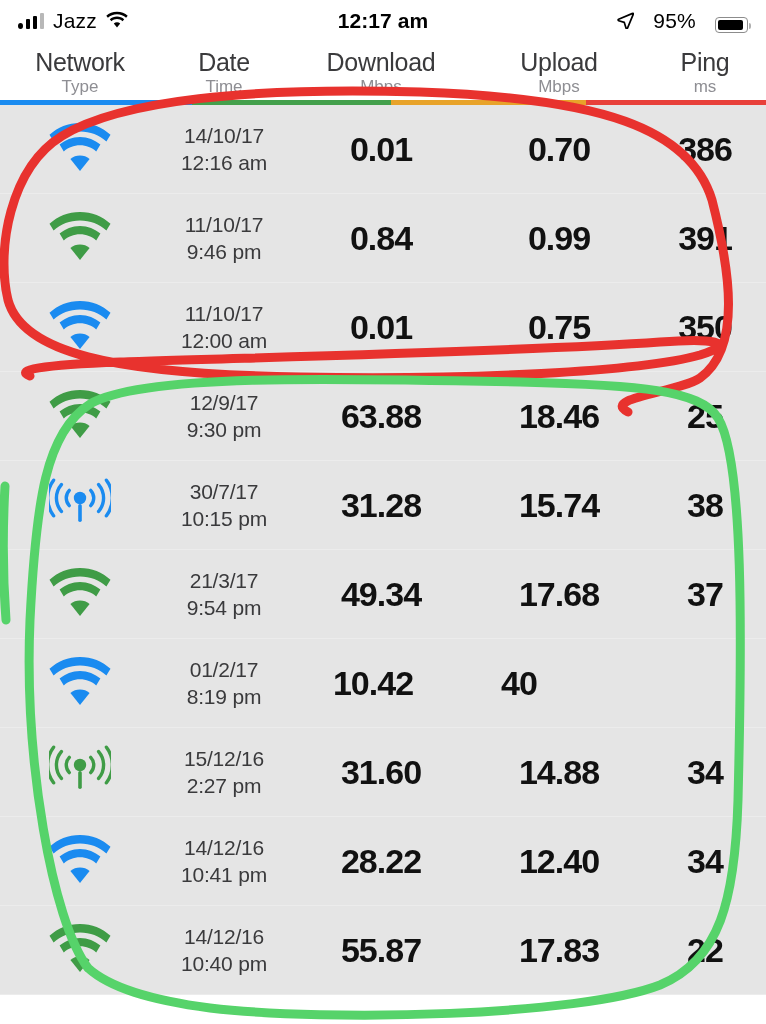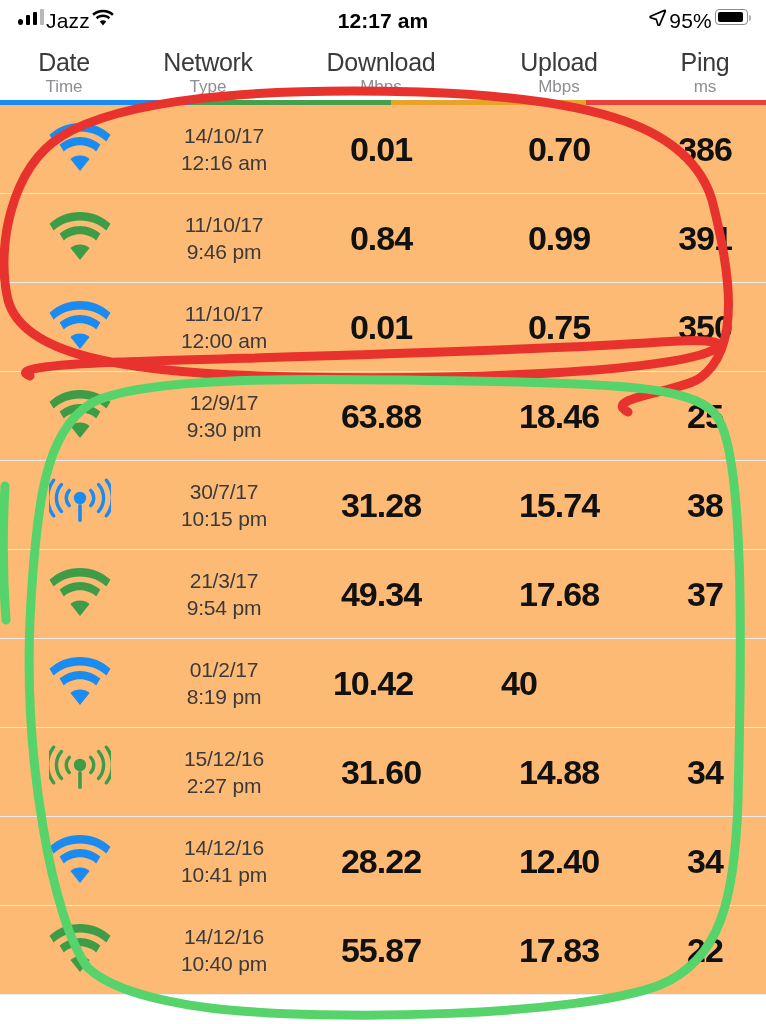--- a/index.html
+++ b/index.html
@@ -16,23 +16,23 @@
   }
 
   
   .statusbar {
     position: relative;
     height: 42px;
     display: flex;
     align-items: center;
     padding: 0 18px;
   }
-  .sb-left  { display:flex; align-items:flex-start; gap:2px; }
+  .sb-left  { display:flex; align-items:center; gap:9px; }
   .sb-center{ position:absolute; left:0; right:0; text-align:center; pointer-events:none; }
-  .sb-right { margin-left:auto; display:flex; align-items:flex-start; gap:3px; }
+  .sb-right { margin-left:auto; display:flex; align-items:flex-end; gap:19px; }
 
   .sb-time {
     font-size: 21px; font-weight: bold; color:#000;
     letter-spacing: .1px;
   }
   .carrier { font-size: 21px; color:#000; letter-spacing:.2px; }
   .battery-pct { font-size: 21px; color:#000; letter-spacing:.2px; }
 
   .signal-bars { display:flex; align-items:flex-end; gap:2.5px; height:16px; }
   .signal-bars i { display:block; width:4.5px; background:#000; border-radius:1px; }
@@ -76,21 +76,21 @@
   
   .rainbow{ display:flex; height:5px; width:100%; }
   .rainbow span{ display:block; height:100%; }
 
   
   .rows{ width:100%; }
   .row{
     display:flex; align-items:center;
     height: 89px;
     border-bottom: 1px solid #ececec;
-    background:#fdba74;
+    background:#e5e5e5;
   }
   .cell{ display:flex; justify-content:center; }
   .c-net  { width:160px; }
   .c-date { width:128px; flex-direction:column; align-items:center; }
   .c-down { width:186px; }
   .c-up   { width:170px; }
   .c-ping { width:122px; }
 
   .date-line{
     font-size:21px; color:#3a3a3c; line-height:27px; letter-spacing:-0.2px;
@@ -144,27 +144,27 @@
         </svg>
       </span>
       <span class="battery-pct">95%</span>
       <span class="batt">
           <span style="width: 93%;"></span>
         </span>
     </div>
   </div>
 
   <div class="table-header">
+    <div class="th col-net">
+      <div class="main">Network</div>
+      <div class="sub">Type</div>
+    </div>
     <div class="th col-date">
       <div class="main">Date</div>
       <div class="sub">Time</div>
-    </div>
-    <div class="th col-net">
-      <div class="main">Network</div>
-      <div class="sub">Type</div>
     </div>
     <div class="th col-down">
       <div class="main">Download</div>
       <div class="sub">Mbps</div>
     </div>
     <div class="th col-up">
       <div class="main">Upload</div>
       <div class="sub">Mbps</div>
     </div>
     <div class="th col-ping">

